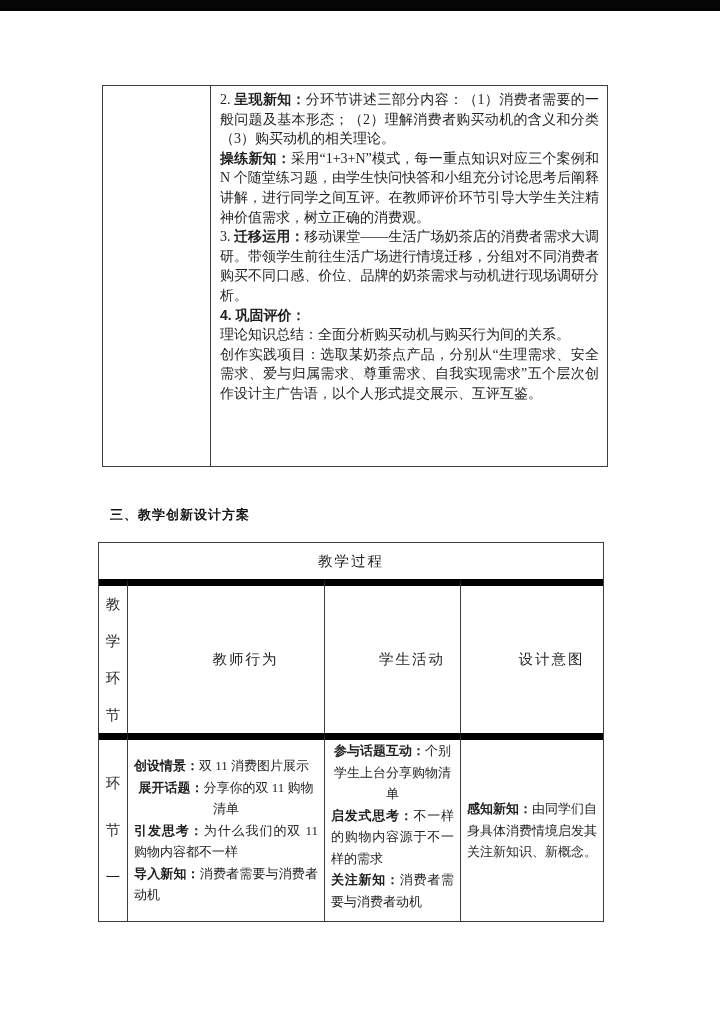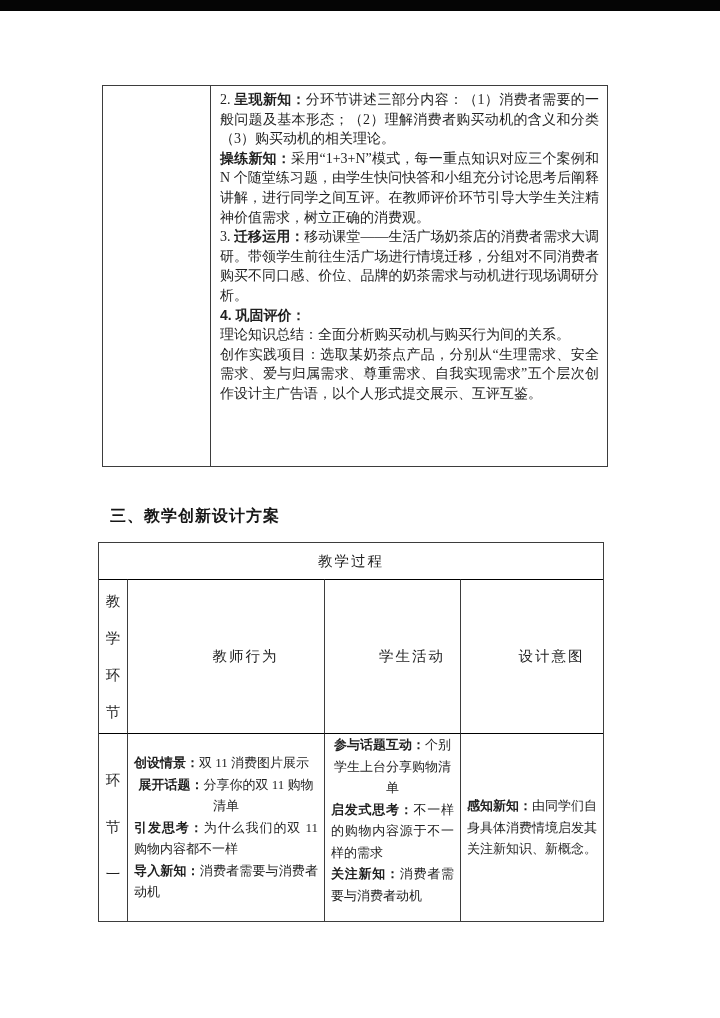--- a/index.html
+++ b/index.html
@@ -15,33 +15,33 @@
   .table1 {
     position:absolute; left:102px; top:85px; width:506px; height:382px;
     border:1px solid #3d3d3d; display:flex;
   }
   .t1-col1 { width:108px; border-right:1px solid #3d3d3d; }
   .t1-col2 { flex:1; padding:4px 8px 0 9px; font-size:14px; line-height:19.6px; }
   .t1-col2 p { text-align:justify; }
   .lbl { font-weight:700; font-family:"Liberation Sans", sans-serif; }
   
   .sec-heading {
-    position:absolute; left:110px; top:506px; font-size:16px; font-weight:700;
+    position:absolute; left:110px; top:506px; font-size:13px; font-weight:700;
     font-family:"Liberation Sans", sans-serif; color:#161616; letter-spacing:1px;
   }
   
   .table2 {
     position:absolute; left:98px; top:542px; width:506px; height:380px;
     border:1px solid #3d3d3d;
     display:grid;
     grid-template-columns:28px 197px 136px 1fr;
     grid-template-rows:36px 154px 1fr;
     font-size:13px;
   }
-  .cell { border-left:1px solid #3d3d3d; border-top:1px solid #000000; }
+  .cell { border-left:1px solid #3d3d3d; border-top:7px solid #000000; }
   .first-col { border-left:none; }
   .first-row { border-top:none; }
   .t2-title {
     grid-column:1 / 5; display:flex; align-items:center; justify-content:center;
     font-size:14.5px; letter-spacing:2px;
   }
   .hdr-cell { display:flex; align-items:center; justify-content:center; font-size:14.5px; letter-spacing:2px;padding-left:39px; }
   .vcell { display:flex; align-items:center; justify-content:center; }
   .vtext { width:16px; word-break:break-all; text-align:center; font-size:14.5px; }
   .vtext.h4 { line-height:37px; }

